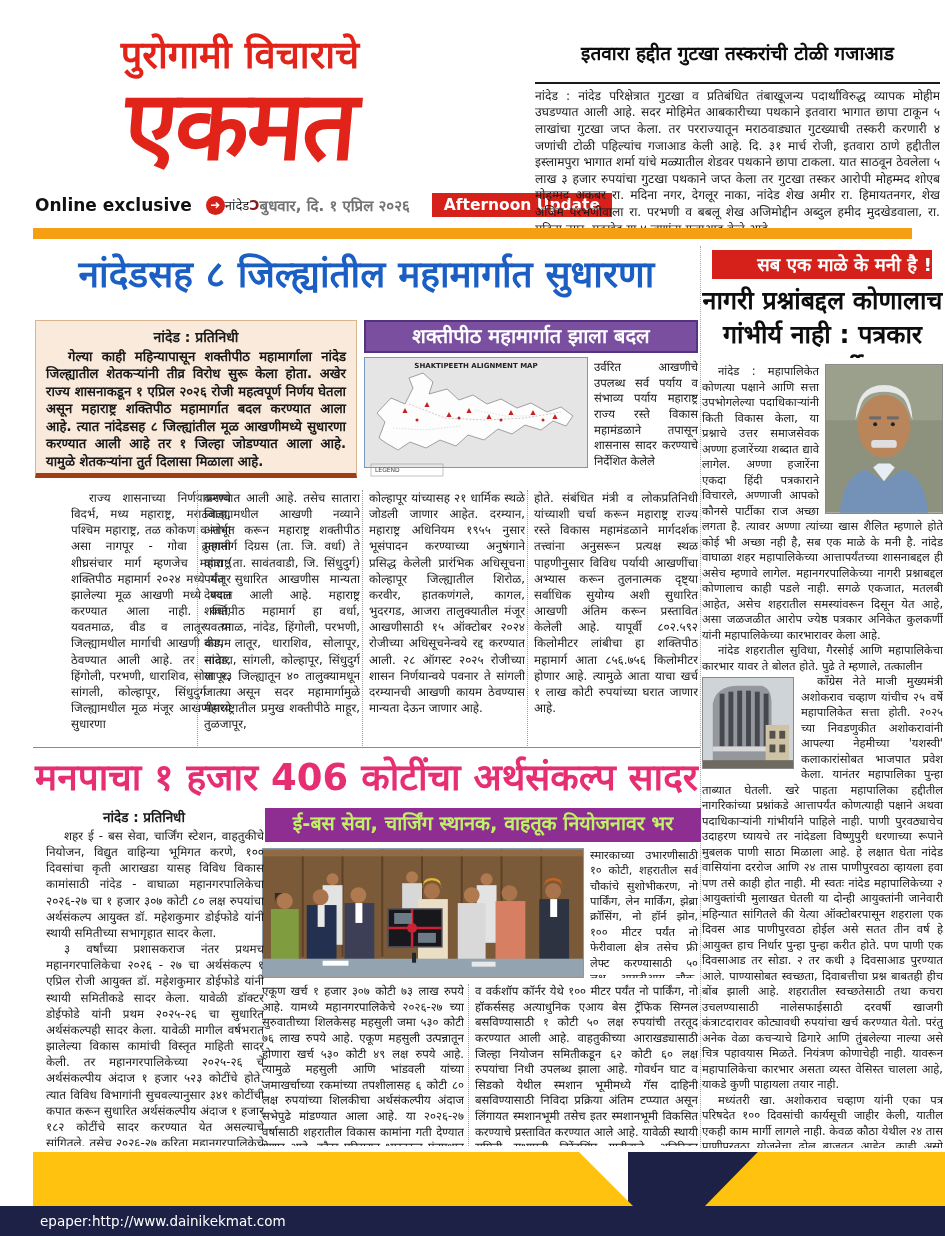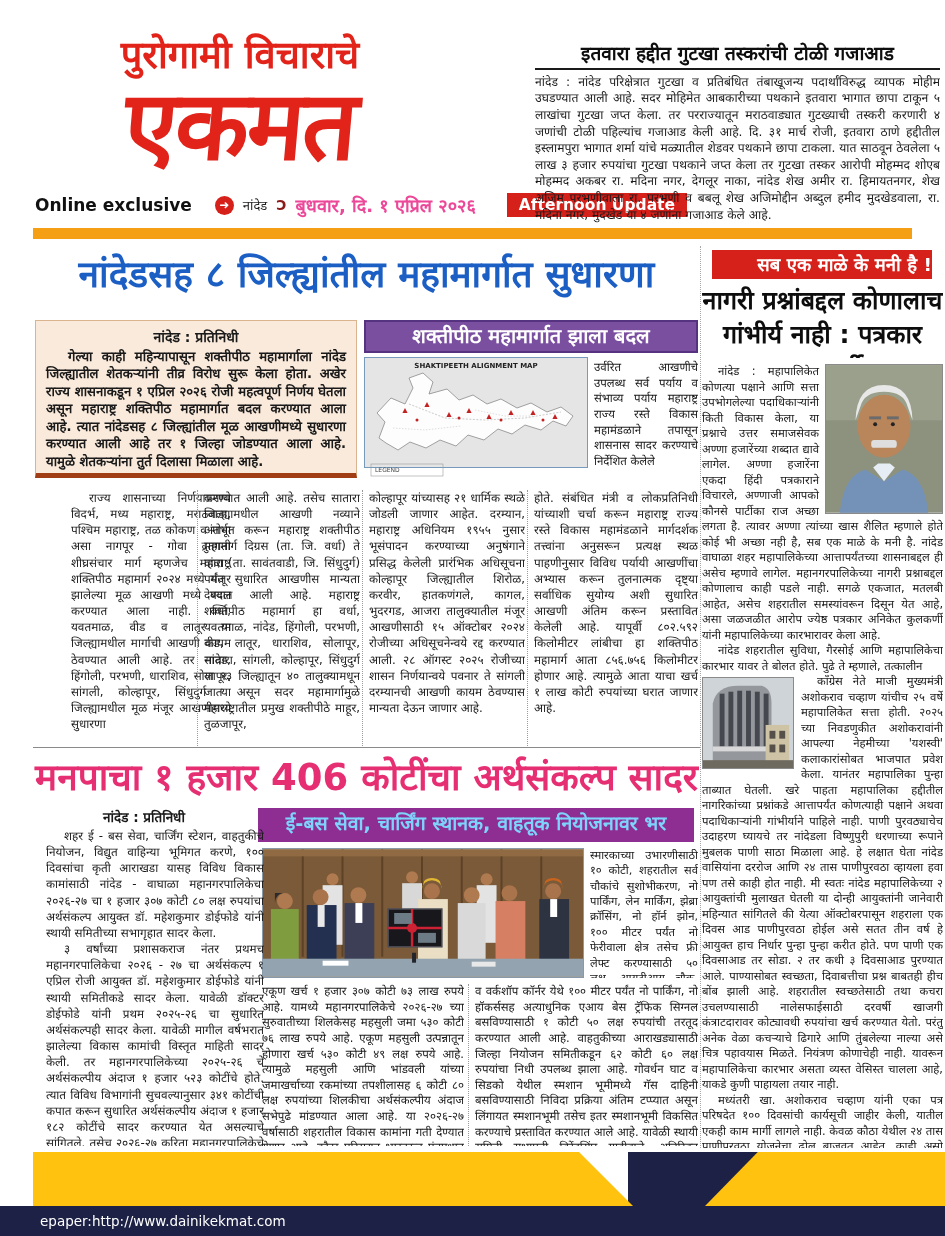--- a/index.html
+++ b/index.html
@@ -10,35 +10,35 @@
     font-family:"DejaVu Sans","Liberation Sans",sans-serif;
     color:#1a1a1a;
   }
   
   .tagline { position:absolute; left:40px; top:36px; width:400px; text-align:center;
     color:#e2231a; font-weight:700; font-size:38px; line-height:1.05; }
   .title { position:absolute; left:25px; top:76px; width:430px; text-align:center;
     color:#e2231a; font-weight:700; font-size:96px; line-height:1.05;
     transform:skewX(-5deg); letter-spacing:-2px; }
   .pubrow { position:absolute; left:35px; top:192px; height:26px; display:flex;
-    align-items:center; gap:9px; }
+    align-items:center; }
   .online { font-weight:700; font-size:17px; color:#111; }
   .arrow-ic { width:19px; height:19px; border-radius:50%; background:#d6201a; color:#fff;
     font-size:12px; line-height:19px; text-align:center; display:inline-block; margin-left:14px; }
   .city { font-size:13px; color:#222; }
   .logomark { color:#8b1a1a; font-weight:700; font-size:14px; }
-  .dateline { font-weight:700; font-size:18px; color:#ec4899; }
+  .dateline { font-weight:700; font-size:15px; color:#737373; }
   .afternoon { position:relative; margin-left:22px; background:#d6201a; color:#ffffff;
     font-weight:700; font-size:15.5px; padding:3px 12px; }
   .afternoon::before { content:""; position:absolute; left:-9px; top:1px; bottom:-3px;
     width:14px; background:#121212; transform:skewX(-20deg); z-index:-1; }
   
   .gutkha { position:absolute; left:535px; top:42px; width:405px; }
   .gutkha h2 { font-size:19px; line-height:1.2; text-align:center; color:#0d0d0d;
-    border-bottom:2px solid #1a1a1a; padding-bottom:3px; margin-bottom:4px; }
+    border-bottom:2px solid #1a1a1a; padding-bottom:17px; margin-bottom:4px; }
   .gutkha .body { font-size:12.2px; line-height:1.36; text-align:justify; height:156px; overflow:hidden; }
   
   .topbar { position:absolute; left:33px; top:228px; width:879px; height:11px; background:#f49f14; }
   .vrule { position:absolute; left:700px; top:246px; height:902px; border-left:1px dotted #a8a8a8; }
   .hrule { position:absolute; left:33px; top:747px; width:667px; border-top:1px solid #8a8a8a; }
   
   .lead-h1 { position:absolute; left:33px; top:248px; width:667px; height:60px; overflow:hidden;
     color:#1b5ec4; font-weight:700; font-size:37px; line-height:1.45; text-align:center; white-space:nowrap; }
   .introbox { position:absolute; left:35px; top:320px; width:322px; height:158px;
     background:#faeadb; border:1px solid #d9b48f; border-bottom:5px solid #a03d15; padding:6px 10px; overflow:hidden; }
@@ -69,22 +69,22 @@
   .k-body p { text-indent:16px; }
   .float-portrait { float:right; width:118px; height:150px; margin:0 0 4px 6px;
     border:1px solid #8a8a8a; }
   .float-building { float:left; width:92px; height:92px; margin:3px 7px 3px 0;
     border:1px solid #8a8a8a; }
   
   .b-h1 { position:absolute; left:33px; top:752px; width:667px; height:56px; overflow:hidden;
     color:#e62e72; font-weight:700; font-size:37px; line-height:1.4; text-align:center; white-space:nowrap; }
   .b-by { position:absolute; left:35px; top:808px; width:218px; text-align:center;
     font-weight:700; font-size:13.5px; }
-  .b-sub { position:absolute; left:258px; top:808px; width:436px; height:34px;
-    background:#8e2d92; color:#7dd3fc; font-weight:700; font-size:19.5px; line-height:32px;
+  .b-sub { position:absolute; left:265px; top:808px; width:436px; height:34px;
+    background:#8e2d92; color:#bef264; font-weight:700; font-size:19.5px; line-height:32px;
     text-align:center; overflow:hidden; white-space:nowrap; }
   .b-photo { position:absolute; left:262px; top:848px; width:322px; height:130px;
     border:1px solid #8899aa; }
   .b-side { position:absolute; left:590px; top:848px; width:108px; height:130px;
     font-size:11.3px; line-height:1.36; text-align:justify; overflow:hidden; }
   .b-c1 { position:absolute; left:46px; top:828px; width:218px; height:318px;
     font-size:11.8px; line-height:1.37; text-align:justify; overflow:hidden; }
   .b-c1 p { text-indent:18px; }
   .b-c2 { position:absolute; left:262px; top:984px; width:202px; height:162px;
     font-size:11.5px; line-height:1.36; text-align:justify; overflow:hidden; }

